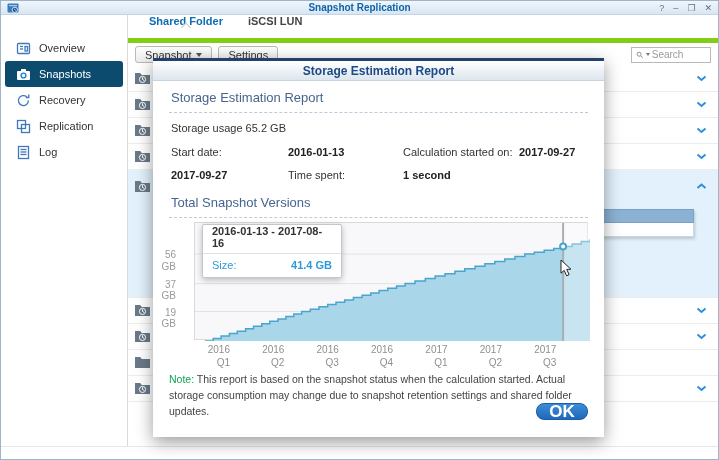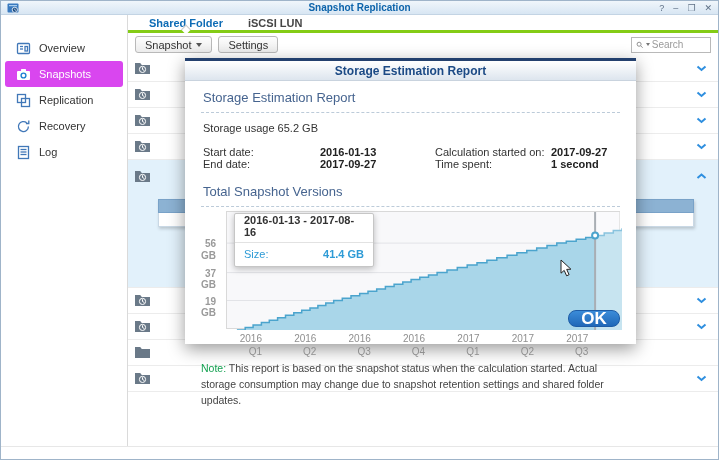--- a/index.html
+++ b/index.html
@@ -11,26 +11,26 @@
   .titlebar { position:relative; height:14px; background:linear-gradient(#f0f6fb,#d8e6f3); border-bottom:1px solid #c3d4e4; display:flex; align-items:center; padding:0 6px; }
   .tb-title { position:absolute; left:0; right:0; text-align:center; font-size:10px; font-weight:bold; color:#0d64ab; }
   .tb-controls { margin-left:auto; display:flex; gap:9px; position:relative; z-index:2; }
   .tb-controls span { font-size:9px; color:#5f7186; line-height:12px; cursor:pointer; }
 
   
   .body { display:flex; height:432px; border-bottom:1px solid #e7e7e7; }
   .sidebar { width:127px; border-right:1px solid #dadada; padding-top:20px; background:#fff; flex:none; }
   .side-item { height:26px; display:flex; align-items:center; gap:8px; padding-left:11px; font-size:11px; color:#333; cursor:pointer; border-radius:3px; margin:0 4px; }
   .side-item .icn { color:#417ab8; color:#4178b8; display:flex; }
-  .side-item.active { background:#d946ef; color:#fff; }
+  .side-item.active { background:#0c4a6e; color:#fff; }
   .side-item.active .icn { color:#fff; }
   .main { flex:1; position:relative; background:#fff; }
 
   
-  .tabbar { height:18px; display:flex; align-items:center; border-bottom:3px solid #84cc16; padding-left:9px; }
+  .tabbar { height:28px; display:flex; align-items:flex-start; border-bottom:5px solid #84cc16; padding-left:9px; }
   .tab { display:flex; align-items:center; padding:0 12px; font-size:11px; font-weight:bold; color:#454545; position:relative; cursor:pointer; }
   .tab.active { color:#0e6cb5; }
   .tab.active::after { content:""; position:absolute; left:50%; bottom:-4px; width:6px; height:6px; background:#fff; border-top:1px solid #c9c9c9; border-left:1px solid #c9c9c9; transform:translateX(-50%) rotate(45deg); }
   .tab-sep { width:1px; background:#ccc; margin:3px 0; }
 
   
   .toolbar { height:23px; display:flex; align-items:center; gap:6px; padding:0 7px; }
   .btn { height:17px; display:flex; align-items:center; gap:5px; padding:0 9px; font-size:11px; color:#333; background:linear-gradient(#fdfdfd,#ececec); border:1px solid #b9b9b9; border-radius:3px; cursor:pointer; }
   .caret { width:0; height:0; border-left:3px solid transparent; border-right:3px solid transparent; border-top:4px solid #555; }
   .search { margin-left:auto; width:80px; height:16px; border:1px solid #b9b9b9; background:#fff; display:flex; align-items:center; padding:0 4px; gap:2px; }
@@ -40,33 +40,33 @@
 
   
   .frow { height:26px; border-bottom:1px solid #ececec; display:flex; align-items:center; padding:0 11px 0 6px; cursor:pointer; }
   .frow .chev { margin-left:auto; display:flex; }
   .frow.expanded { height:128px; background:#e2f1fb; align-items:flex-start; padding-top:6px; position:relative; }
   .table-frag { position:absolute; left:30px; right:24px; top:39px; box-shadow:1px 2px 3px rgba(0,0,0,.18); }
   .table-frag .thead { height:14px; background:#8cb2d3; border:1px solid #79a2c8; }
   .table-frag .trow { height:14px; background:#fff; border:1px solid #c9d8e5; border-top:none; }
 
   
-  .modal { position:absolute; left:152px; top:57px; width:451px; height:286px; background:#fff; border-top:3px solid #23406e; box-shadow:0 5px 16px rgba(0,0,0,.4); z-index:10;margin-left:32px; }
+  .modal { position:absolute; left:152px; top:57px; width:451px; height:379px; background:#fff; border-top:3px solid #23406e; box-shadow:0 5px 16px rgba(0,0,0,.4); z-index:10; }
   .modal-header { height:20px; background:linear-gradient(#ffffff,#dde5ee); border-bottom:1px solid #c9d3de; display:flex; align-items:center; justify-content:center; font-size:12px; font-weight:bold; color:#1c4a85; cursor:default; }
   .modal-body { padding:4px 16px 0 16px; font-size:11px; color:#333; }
   .sec-title { font-size:13px; color:#46648f; padding:5px 0 7px 2px; border-bottom:1px dashed #bccbd9; }
   .usage { margin:9px 0 12px 2px; }
-  .fgrid { display:grid; grid-template-columns:117px 115px 116px auto; margin:0 0 9px 2px; }
+  .fgrid { display:grid; grid-template-columns:117px 115px 116px auto; row-gap:11px; margin:0 0 9px 2px; }
   .fgrid .val { font-weight:bold; color:#222; }
   .sec2 { margin-top:7px; }
 
   
   .chart-wrap { display:flex; margin-top:4px; }
   .y-gutter { width:25px; position:relative; flex:none; }
-  .ylab { position:absolute; right:10px; text-align:right; font-size:10px; color:#9a9a9a; line-height:1.15;font-weight:bold; }
+  .ylab { position:absolute; right:18px; text-align:right; font-size:10px; color:#9a9a9a; line-height:1.15; }
   .plot { position:relative; width:395px; height:118px; border:1px solid #d9d9d9; background:#f8f8fa; }
   .plot svg { position:absolute; left:0; top:0; }
   .x-labels { position:relative; height:23px; margin-left:25px; width:397px; }
   .xlab { position:absolute; top:4px; width:44px; text-align:right; font-size:10px; color:#8f8f8f; line-height:1.25; }
   .tooltip { position:absolute; left:7px; top:1px; width:140px; background:#fff; border:1px solid #c6c6c6; border-radius:2px; box-shadow:0 2px 6px rgba(0,0,0,.25); z-index:5; }
   .tt-title { padding:0 9px 4px; font-weight:bold; font-size:11px; color:#333; border-bottom:1px solid #e2e2e2; }
   .tt-row { display:flex; justify-content:space-between; padding:5px 9px 6px; font-size:11px; color:#2e9bd6; }
   .tt-row .v { font-weight:bold; }
 
   .note { margin-top:9px; font-size:10.5px; color:#444; line-height:1.5; width:432px; }
@@ -139,34 +139,34 @@
             <rect x="1" y="4" width="13" height="9" rx="1" fill="currentColor"></rect>
             <rect x="5" y="2" width="5" height="3" rx="0.5" fill="currentColor"></rect>
             <circle cx="7.5" cy="8.5" r="2.4" fill="none" stroke="#1e80d2" stroke-width="1.4"></circle>
           </svg>
         </span>
         <span>Snapshots</span>
       </div>
       <div class="side-item">
         <span class="icn">
           <svg width="15" height="15" viewBox="0 0 15 15" fill="none" stroke="currentColor" stroke-width="1.3">
+            <path d="M12.4 7.5a5 5 0 1 1-1.7-3.7"></path>
+            <path d="M12.8 1.6v2.9h-2.9"></path>
+          </svg>
+        </span>
+        <span>Recovery</span>
+      </div>
+      <div class="side-item">
+        <span class="icn">
+          <svg width="15" height="15" viewBox="0 0 15 15" fill="none" stroke="currentColor" stroke-width="1.3">
             <rect x="1.5" y="1.5" width="8" height="8"></rect>
             <rect x="5.5" y="5.5" width="8" height="8"></rect>
           </svg>
         </span>
         <span>Replication</span>
-      </div>
-      <div class="side-item">
-        <span class="icn">
-          <svg width="15" height="15" viewBox="0 0 15 15" fill="none" stroke="currentColor" stroke-width="1.3">
-            <path d="M12.4 7.5a5 5 0 1 1-1.7-3.7"></path>
-            <path d="M12.8 1.6v2.9h-2.9"></path>
-          </svg>
-        </span>
-        <span>Recovery</span>
       </div>
       <div class="side-item">
         <span class="icn">
           <svg width="15" height="15" viewBox="0 0 15 15" fill="none" stroke="currentColor" stroke-width="1.3">
             <rect x="2.5" y="1.5" width="10" height="12"></rect>
             <line x1="4.5" y1="4.5" x2="10.5" y2="4.5"></line>
               <line x1="4.5" y1="7" x2="10.5" y2="7"></line>
               <line x1="4.5" y1="9.5" x2="10.5" y2="9.5"></line>
           </svg>
         </span>
@@ -303,21 +303,20 @@
       <span>Storage Estimation Report</span>
     </div>
     <div class="modal-body">
       <div class="sec-title">Storage Estimation Report</div>
       <div class="usage">Storage usage 65.2 GB</div>
       <div class="fgrid">
         <span>Start date:</span>
         <span class="val">2016-01-13</span>
         <span>Calculation started on:</span>
         <span class="val">2017-09-27</span>
-        <span>End date:</span>
         <span class="val">2017-09-27</span>
         <span>Time spent:</span>
         <span class="val">1 second</span>
       </div>
       <div class="sec-title sec2">Total Snapshot Versions</div>
 
       <div class="chart-wrap">
         <div class="y-gutter">
             <div class="ylab" style="top: 27.1px;">56<br>GB</div>
             <div class="ylab" style="top: 56.6px;">37<br>GB</div>

